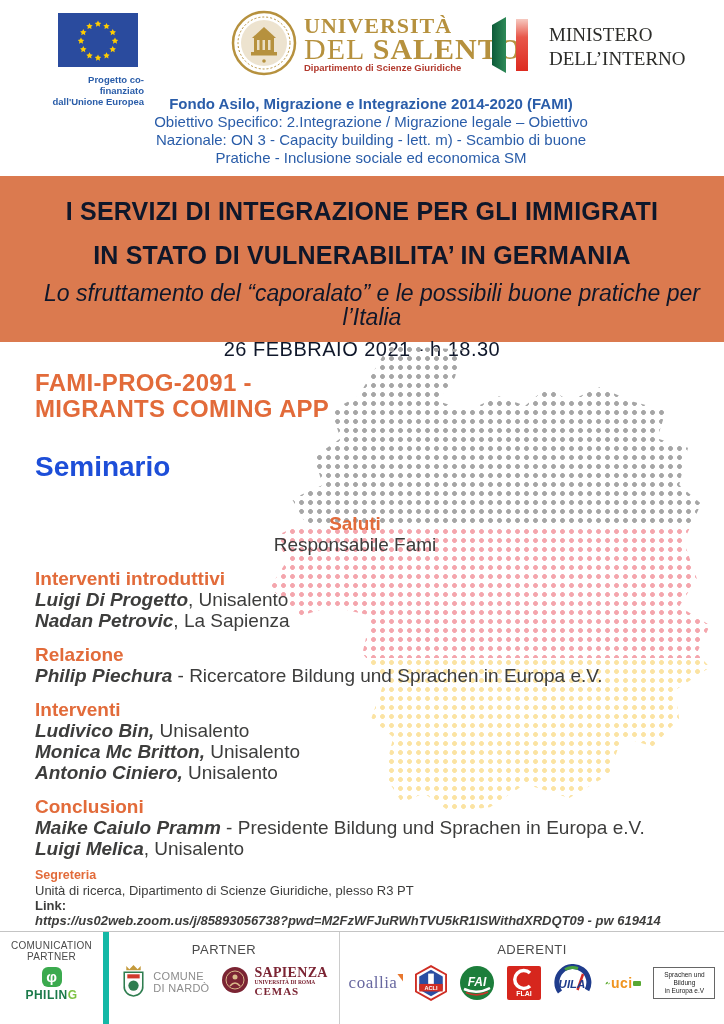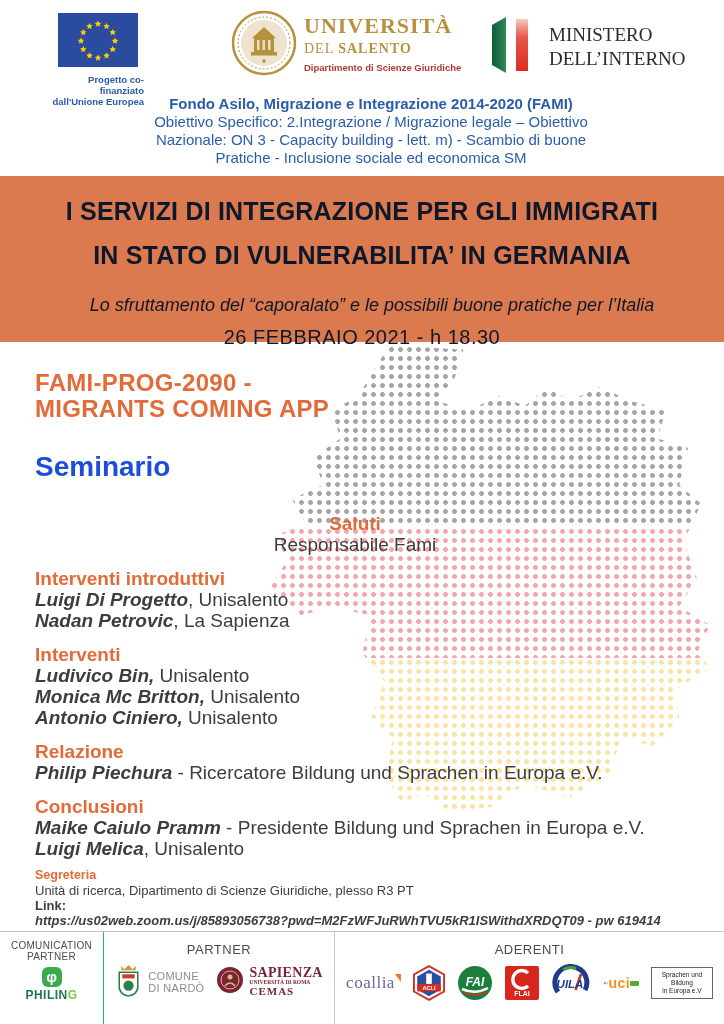--- a/index.html
+++ b/index.html
@@ -9,34 +9,34 @@
     font-family:"Liberation Sans", sans-serif; color:#3D3D3C;
   }
 
   
   .eu-block { position:absolute; left:52px; top:13px; width:92px; text-align:center; }
   .eu-caption { margin-top:3px; font-size:9.5px; line-height:11px; font-weight:bold; color:#2A5DA9;text-align:right; }
 
   .unisalento-block { position:absolute; left:231px; top:10px; display:flex; gap:7px; align-items:center; }
   .unis-text { display:flex; flex-direction:column; }
   .unis-l1 { font-family:"Liberation Serif", serif; font-weight:bold; font-size:22px; line-height:23px; color:#B6913E; letter-spacing:1px; }
-  .unis-l2 { font-family:"Liberation Serif", serif; font-size:14px; line-height:23px; color:#B6913E; letter-spacing:1px; }
+  .unis-l2 { font-family:"Liberation Serif", serif; font-size:30px; line-height:23px; color:#B6913E; letter-spacing:1px; }
   .unis-l2 b { font-weight:bold; }
   .unis-dept { margin-top:2px; font-size:9.5px; font-weight:bold; color:#B23A2E; }
 
   .ministero-block { position:absolute; left:490px; top:16px; display:flex; gap:15px; }
   .min-text { font-family:"Liberation Serif", serif; font-size:19px; line-height:24px; color:#2B2B28; padding-top:7px; }
 
   .fami-block { position:absolute; top:95px; left:9px; width:100%; text-align:center; color:#2A5DA9; font-size:15px; line-height:18px; }
   .fami-title { font-weight:bold; }
 
   
   .banner { position:absolute; top:176px; left:0; width:100%; height:166px; background:#DB7A4F; color:#0f172a; text-align:center; }
   .banner-title { padding-top:13px; font-size:25px; font-weight:bold; line-height:44px; letter-spacing:0.2px; }
-  .banner-subtitle { margin-top:16px; font-size:18px; font-style:italic; line-height:24px;padding-left:20px; }
+  .banner-subtitle { margin-top:4px; font-size:23px; font-style:italic; line-height:24px;padding-left:20px; }
   .banner-date { margin-top:8px; font-size:20px; line-height:24px; letter-spacing:0.5px; }
 
   
   .map { position:absolute; left:270px; top:345px; width:440px; height:467px; z-index:0;
     clip-path: polygon(27% 0%, 44% 1%, 42% 7%, 38% 12%, 45% 14%, 52% 11%, 58% 13%, 63% 9%,
       68% 12%, 75% 9%, 82% 12%, 90% 14%, 88% 20%, 95% 22%, 93% 30%, 98% 34%, 94% 42%,
       97% 50%, 93% 56%, 100% 60%, 97% 66%, 100% 69%, 92% 74%, 93% 80%, 87% 86%, 80% 84%,
       77% 92%, 68% 97%, 58% 94%, 50% 99%, 41% 100%, 35% 96%, 30% 98%, 26% 92%, 28% 84%,
       23% 80%, 26% 72%, 21% 66%, 23% 58%, 14% 56%, 7% 58%, 0% 52%, 4% 46%, 1% 41%,
       8% 38%, 5% 33%, 12% 30%, 10% 24%, 16% 20%, 14% 14%, 20% 11%, 24% 5%);
@@ -55,21 +55,21 @@
   .section-heading { color:#E26B3A; font-weight:bold; }
   .entry-name { font-weight:bold; font-style:italic; }
   .segreteria { margin-top:9px; font-size:13px; line-height:15px; }
   .seg-heading { color:#E26B3A; font-weight:bold; font-size:12.5px; }
   .seg-link-label { font-weight:bold; }
   .seg-url { font-weight:bold; font-style:italic; }
 
   
   .footer { position:absolute; top:931px; left:0; right:0; bottom:0; border-top:1px solid #C4C4C4; display:flex; }
   .fcol { text-align:center; padding-top:6px; }
-  .fcol1 { width:103px; border-right:1px solid #14b8a6; }
+  .fcol1 { width:103px; border-right:6px solid #14b8a6; }
   .fcol2 { width:230px; border-right:1px solid #CCCCCC; }
   .fcol3 { flex:1; }
   .fcol-header { color:#4A4A4A; font-size:13px; line-height:14px; letter-spacing:0.5px; padding-top:5px; }
   .fcol1-header { font-size:10px; line-height:11px; padding-top:2px; letter-spacing:0.3px; color:#4A4A4A; }
   .logo-row { display:flex; justify-content:center; align-items:center; margin-top:7px; gap:12px; }
 
   .philing { display:flex; flex-direction:column; align-items:center; margin-top:5px; }
   .philing-icon { width:20px; height:20px; border-radius:6px; background:#3BAA4E; color:#fff; font-size:15px; font-weight:bold; line-height:20px; text-align:center; }
   .philing-text { margin-top:1px; font-size:12px; font-weight:bold; letter-spacing:0.5px; color:#1B7A4A; }
   .philing-text .last { color:#7DC243; }
@@ -181,47 +181,47 @@
   </div>
 
   <div class="map">
     <div class="band band-gray"></div>
     <div class="band band-pink"></div>
     <div class="band band-yellow"></div>
   </div>
 
   <div class="content">
     <div class="project-title">
-      <div>FAMI-PROG-2090 -</div>
+      <div>FAMI-PROG-2091 -</div>
       <div>MIGRANTS COMING APP</div>
     </div>
 
     <div class="event-type">Seminario</div>
 
     <div class="section section-first">
       <div class="section-heading">Saluti</div>
       <div><span class="entry-name"></span><span>Responsabile Fami</span></div>
     </div>
 
     <div class="section">
       <div class="section-heading">Interventi introduttivi</div>
       <div><span class="entry-name">Luigi Di Progetto</span><span>, Unisalento</span></div>
       <div><span class="entry-name">Nadan Petrovic</span><span>, La Sapienza</span></div>
+    </div>
+
+    <div class="section">
+      <div class="section-heading">Relazione</div>
+      <div><span class="entry-name">Philip Piechura</span><span> - Ricercatore Bildung und Sprachen in Europa e.V.</span></div>
     </div>
 
     <div class="section">
       <div class="section-heading">Interventi</div>
       <div><span class="entry-name">Ludivico Bin,</span><span> Unisalento</span></div>
       <div><span class="entry-name">Monica Mc Britton,</span><span> Unisalento</span></div>
       <div><span class="entry-name">Antonio Ciniero,</span><span> Unisalento</span></div>
-    </div>
-
-    <div class="section">
-      <div class="section-heading">Relazione</div>
-      <div><span class="entry-name">Philip Piechura</span><span> - Ricercatore Bildung und Sprachen in Europa e.V.</span></div>
     </div>
 
     <div class="section">
       <div class="section-heading">Conclusioni</div>
       <div><span class="entry-name">Maike Caiulo Pramm</span><span> - Presidente Bildung und Sprachen in Europa e.V.</span></div>
       <div><span class="entry-name">Luigi Melica</span><span>, Unisalento</span></div>
     </div>
 
     <div class="segreteria">
       <div class="seg-heading">Segreteria</div>

